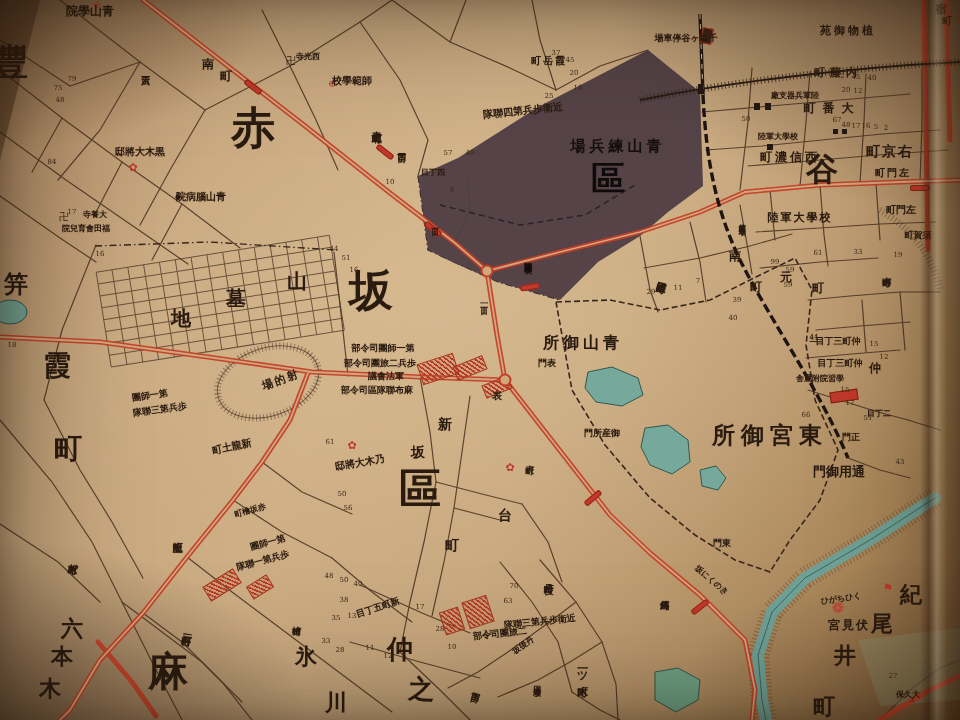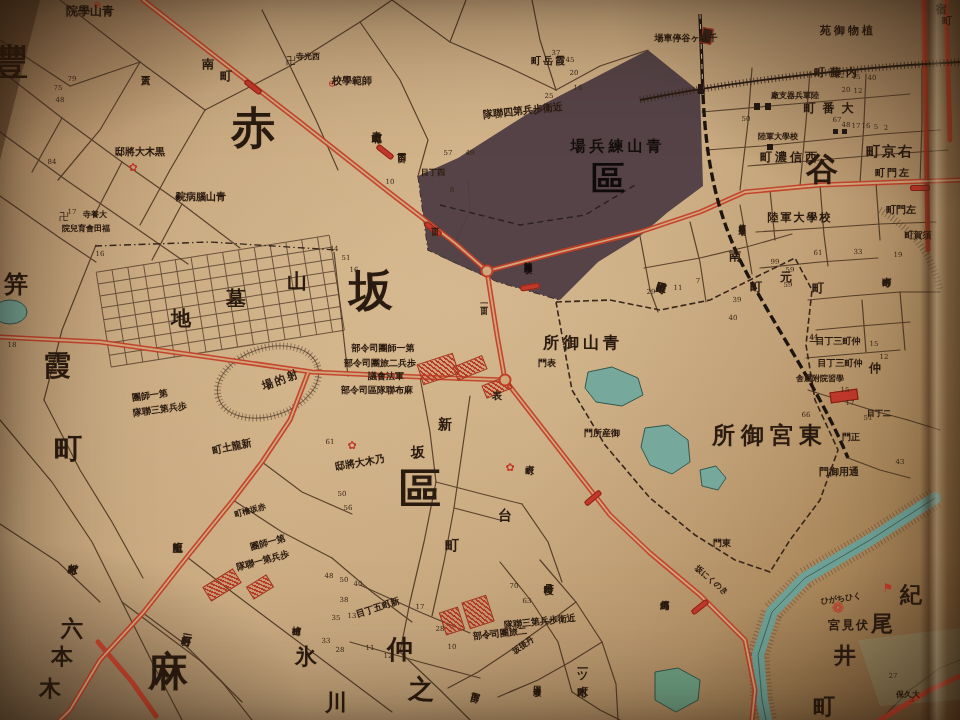--- a/index.html
+++ b/index.html
@@ -283,21 +283,21 @@
       <div class="lab" style="font-size: 11px; letter-spacing: 2px; left: 800px; top: 218px; transform: translate(-50%, -50%);">陸軍大學校</div>
       <div class="lab" style="font-size: 14px; letter-spacing: 2px; left: 890px; top: 151px; transform: translate(-50%, -50%);">町京右</div>
       <div class="lab" style="font-size: 10px; letter-spacing: 2px; left: 893px; top: 173px; transform: translate(-50%, -50%);">町門左</div>
       <div class="lab" style="font-size: 10px; left: 901px; top: 210px; transform: translate(-50%, -50%);">町門左</div>
       <div class="lab" style="font-size: 9px; left: 918px; top: 236px; transform: translate(-50%, -50%);">町賀須</div>
       <div class="lab" style="font-size: 9px; left: 838px; top: 342px; transform: translate(-50%, -50%);">目丁三町仲</div>
       <div class="lab" style="font-size: 9px; left: 840px; top: 364px; transform: translate(-50%, -50%);">目丁三町仲</div>
       <div class="lab" style="font-size: 8px; left: 879px; top: 413px; transform: translate(-50%, -50%);">目丁二</div>
       <div class="lab" style="font-size: 8px; left: 820px; top: 378px; transform: translate(-50%, -50%);">舎屬附院習學</div>
       <div class="lab" style="font-size: 9px; left: 851px; top: 438px; transform: translate(-50%, -50%);">門正</div>
-      <div class="lab" style="font-size: 10px; left: 839px; top: 472px; transform: translate(-50%, -50%);">門御用通</div>
+      <div class="lab" style="font-size: 13px; left: 839px; top: 472px; transform: translate(-50%, -50%);">門御用通</div>
       <div class="lab" style="font-size: 9px; left: 602px; top: 434px; transform: translate(-50%, -50%);">門所産御</div>
       <div class="lab" style="font-size: 9px; left: 547px; top: 364px; transform: translate(-50%, -50%);">門表</div>
       <div class="lab" style="font-size: 9px; left: 722px; top: 544px; transform: translate(-50%, -50%);">門東</div>
       <div class="lab" style="font-size: 9px; left: 383px; top: 349px; transform: translate(-50%, -50%);">部令司團師一第</div>
       <div class="lab" style="font-size: 9px; left: 380px; top: 364px; transform: translate(-50%, -50%);">部令司團旅二兵歩</div>
       <div class="lab" style="font-size: 9px; left: 386px; top: 377px; transform: translate(-50%, -50%);">議會法軍</div>
       <div class="lab" style="font-size: 9px; left: 377px; top: 391px; transform: translate(-50%, -50%);">部令司區隊聯布麻</div>
       <div class="lab" style="font-size: 11px; letter-spacing: 2px; left: 281px; top: 380px; transform: translate(-50%, -50%) rotate(-20deg);">場的射</div>
       <div class="lab" style="font-size: 10px; left: 232px; top: 447px; transform: translate(-50%, -50%) rotate(-12deg);">町土龍新</div>
       <div class="lab" style="font-size: 9px; left: 150px; top: 396px; transform: translate(-50%, -50%) rotate(-8deg);">團師一第</div>
@@ -395,21 +395,21 @@
       <span class="num" style="left: 336px; top: 618px; transform: translate(-50%, -50%);">35</span>
       <span class="num" style="left: 352px; top: 616px; transform: translate(-50%, -50%);">13</span>
       <span class="num" style="left: 326px; top: 641px; transform: translate(-50%, -50%);">33</span>
       <span class="num" style="left: 340px; top: 650px; transform: translate(-50%, -50%);">28</span>
       <span class="num" style="left: 370px; top: 648px; transform: translate(-50%, -50%);">11</span>
       <span class="num" style="left: 388px; top: 656px; transform: translate(-50%, -50%);">12</span>
       <span class="num" style="left: 440px; top: 629px; transform: translate(-50%, -50%);">28</span>
       <span class="num" style="left: 452px; top: 647px; transform: translate(-50%, -50%);">10</span>
       <span class="num" style="left: 420px; top: 607px; transform: translate(-50%, -50%);">17</span>
       <span class="num" style="left: 488px; top: 633px; transform: translate(-50%, -50%);">21</span>
-      <span class="num" style="left: 508px; top: 601px; transform: translate(-50%, -50%); margin-left: 19px;">63</span>
+      <span class="num" style="left: 508px; top: 601px; transform: translate(-50%, -50%);">63</span>
       <span class="num" style="left: 514px; top: 586px; transform: translate(-50%, -50%);">70</span>
       <span class="num" style="left: 893px; top: 676px; transform: translate(-50%, -50%);">27</span>
       <span class="num" style="left: 912px; top: 700px; transform: translate(-50%, -50%);">3</span>
       <span class="num" style="left: 390px; top: 182px; transform: translate(-50%, -50%);">10</span>
       <span class="num" style="left: 452px; top: 190px; transform: translate(-50%, -50%);">8</span>
     </div>
 
   <div class="fold-tl"></div>
   <div class="fold-right"></div>
   <div class="vig"></div>

